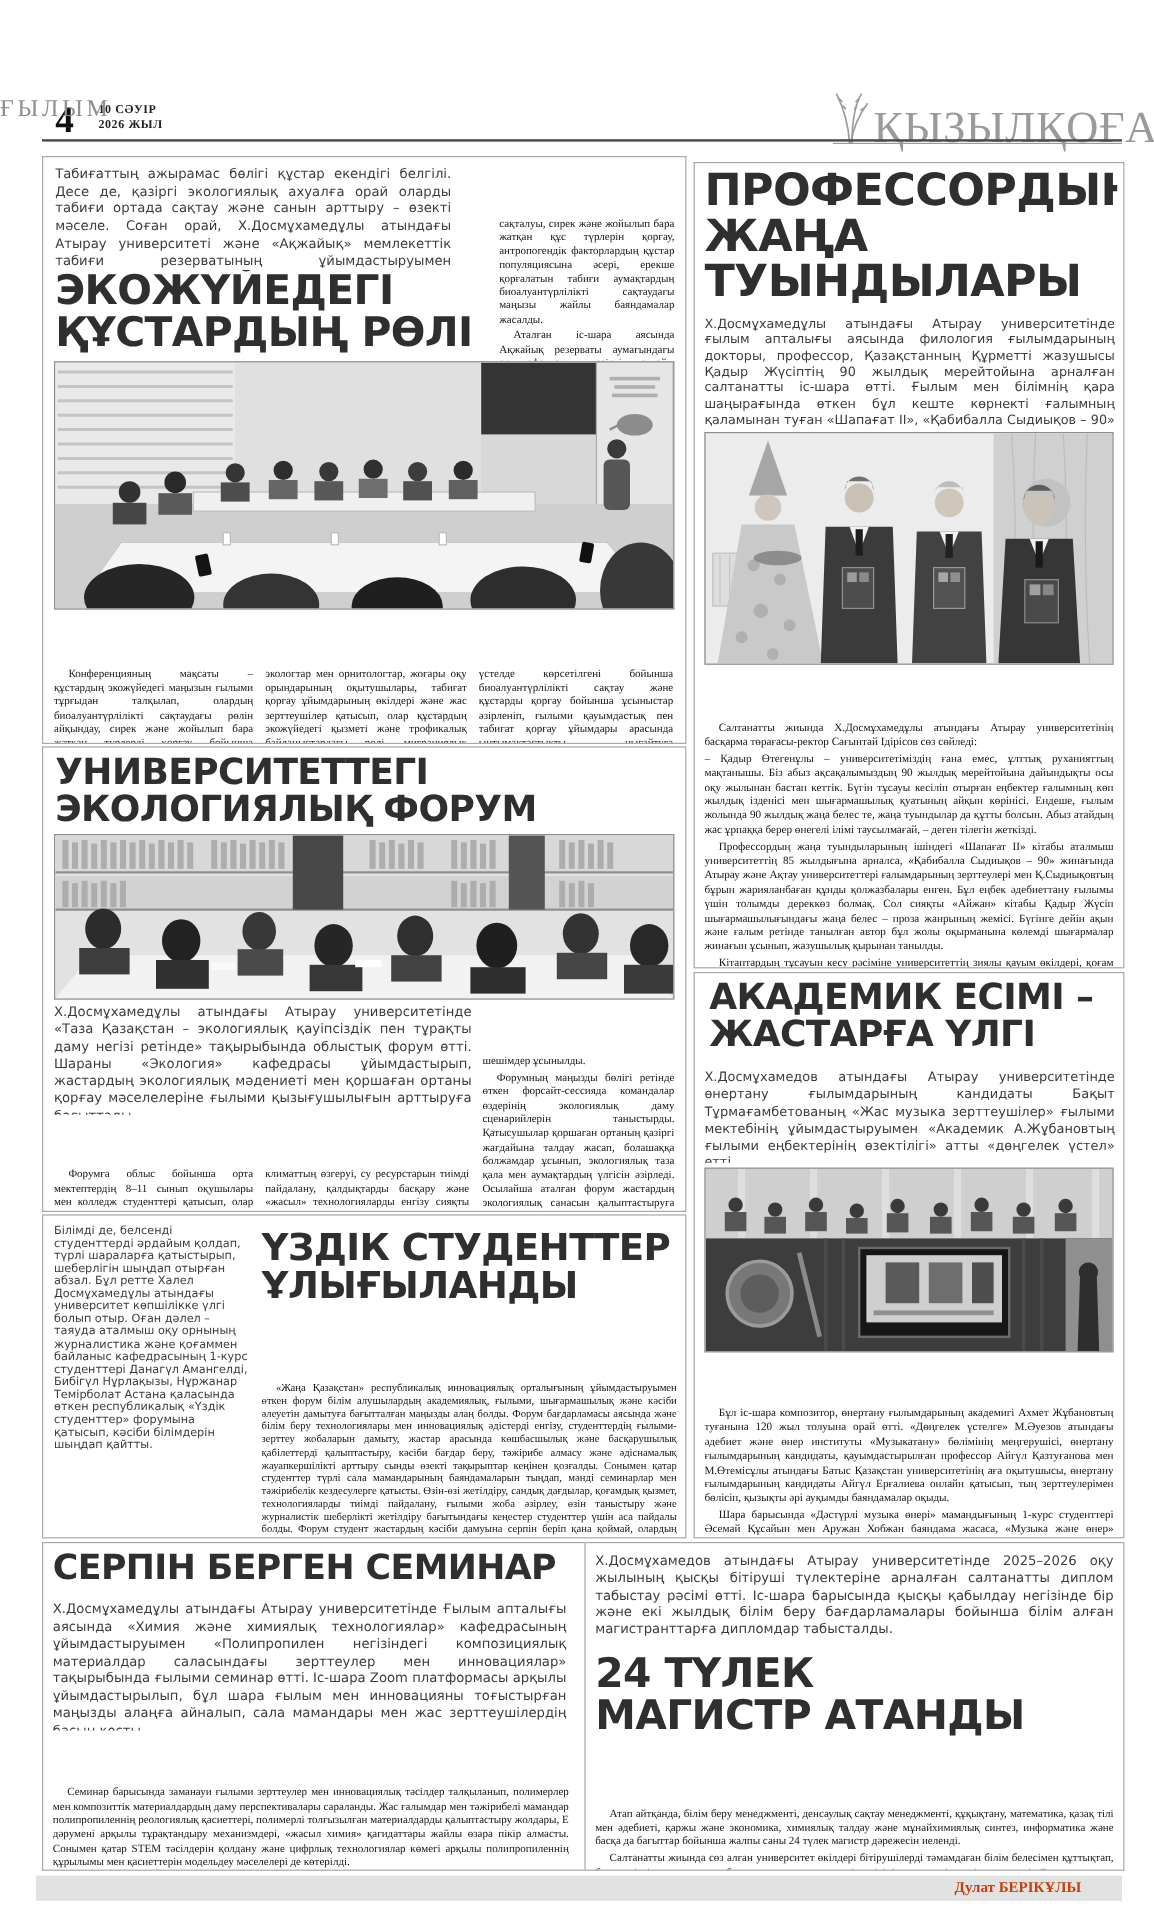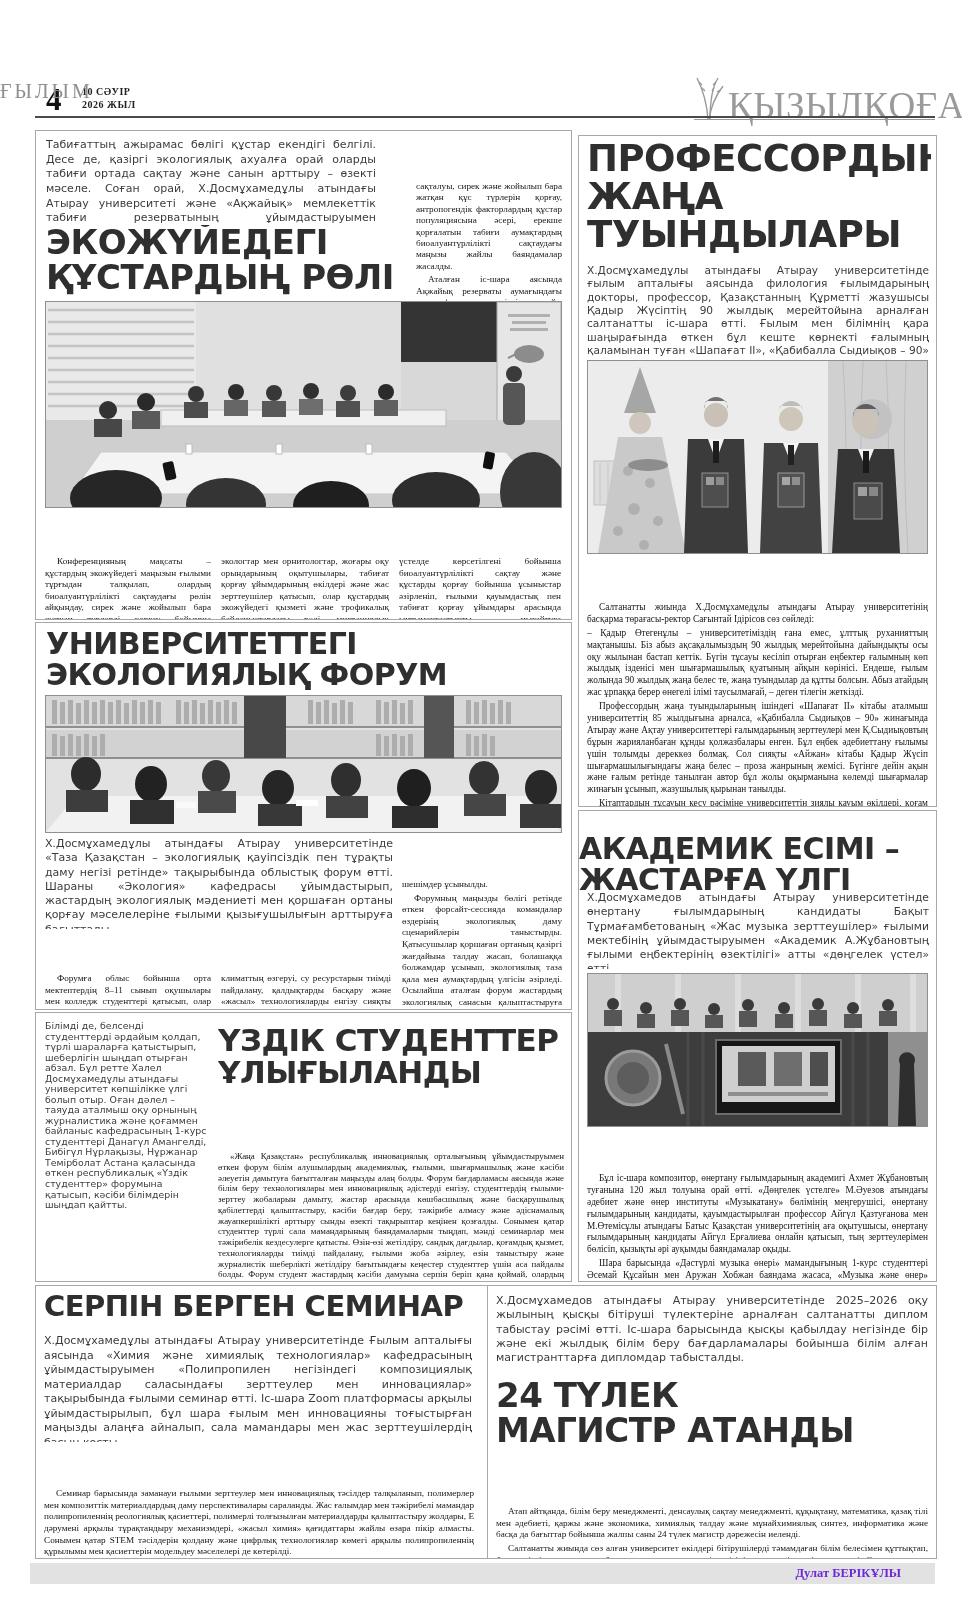--- a/index.html
+++ b/index.html
@@ -21,21 +21,21 @@
   .lede{font-family:"DejaVu Sans",sans-serif;color:#3c3c3c;text-align:justify;}
   .serif{font-family:"Liberation Serif",serif;color:#151515;text-align:justify;margin-top:42px;}
   .serif p{margin:0 0 2px 0;text-indent:12px;}
   .serif p.noindent{text-indent:0;}
   .abs{position:absolute;overflow:hidden;}
   .photo{position:absolute;overflow:hidden;border:1px solid #8f8f8f;background:#d6d6d6;}
   .photo svg{display:block;}
   
   .footer-bar{position:absolute;left:30px;top:1563px;width:905px;height:21px;background:#e2e2e2;
               display:flex;align-items:center;justify-content:flex-end;}
-  .footer-author{font-size:12.5px;font-weight:bold;color:#6d28d9;padding-right:34px;font-family:"Liberation Serif",serif;}
+  .footer-author{font-size:12.5px;font-weight:bold;color:#c2410c;padding-right:34px;font-family:"Liberation Serif",serif;}
 </style>
 </head>
 <body>
 
 <div id="page">
 
   <div class="hdr-pagenum">4</div>
   <div class="hdr-date">
     <div>10 СӘУІР</div>
     <div>2026 ЖЫЛ</div>
@@ -319,21 +319,21 @@
     <div class="abs serif" style="left:185px;top:308px;width:170px;height:72px;font-size:9.2px;line-height:1.26;">
       <p class="noindent">климаттың өзгеруі, су ресурстарын тиімді пайдалану, қалдықтарды басқару және «жасыл» технологияларды енгізу сияқты өзекті экологиялық мәселелер талқыланып, өңірдің тұрақты дамуына бағытталған нақты практикалық</p>
     </div>
     <div class="abs serif" style="left:366px;top:214px;width:160px;height:166px;font-size:9.2px;line-height:1.26;">
       <p class="noindent">шешімдер ұсынылды.</p>
       <p>Форумның маңызды бөлігі ретінде өткен форсайт-сессияда командалар өздерінің экологиялық даму сценарийлерін таныстырды. Қатысушылар қоршаған ортаның қазіргі жағдайына талдау жасап, болашаққа болжамдар ұсынып, экологиялық таза қала мен аумақтардың үлгісін әзірледі. Осылайша аталған форум жастардың экологиялық санасын қалыптастыруға және Қазақстанда тұрақты даму қағидаттарын ілгерілетуге бағытталған маңызды алаңға айналды.</p>
     </div>
   </div>
 
   <div class="box" style="left:578px;top:810px;width:357px;height:470px;">
-    <div class="abs headline" style="left:0;top:6px;width:346px;height:68px;font-size:30px;margin-top:17px;">
+    <div class="abs headline" style="left:12px;top:6px;width:346px;height:68px;font-size:30px;">
       <div>АКАДЕМИК ЕСІМІ –</div>
       <div>ЖАСТАРҒА ҮЛГІ</div>
     </div>
     <div class="abs lede" style="left:8px;top:80px;width:342px;height:78px;font-size:10.8px;line-height:1.32;">Х.Досмұхамедов атындағы Атырау университетінде өнертану ғылымдарының кандидаты Бақыт Тұрмағамбетованың «Жас музыка зерттеушілер» ғылыми мектебінің ұйымдастыруымен «Академик А.Жұбановтың ғылыми еңбектерінің өзектілігі» атты «дөңгелек үстел» өтті.</div>
     <div class="photo" style="left:8px;top:162px;width:339px;height:152px;">
       <svg width="339" height="152" viewBox="0 0 339 152">
         <rect x="0" y="0" width="339" height="58" fill="#cfcfcf"></rect>
         <g stroke="#dedede" stroke-width="6">
           <line x1="30" y1="0" x2="30" y2="58"></line>
             <line x1="90" y1="0" x2="90" y2="58"></line>

